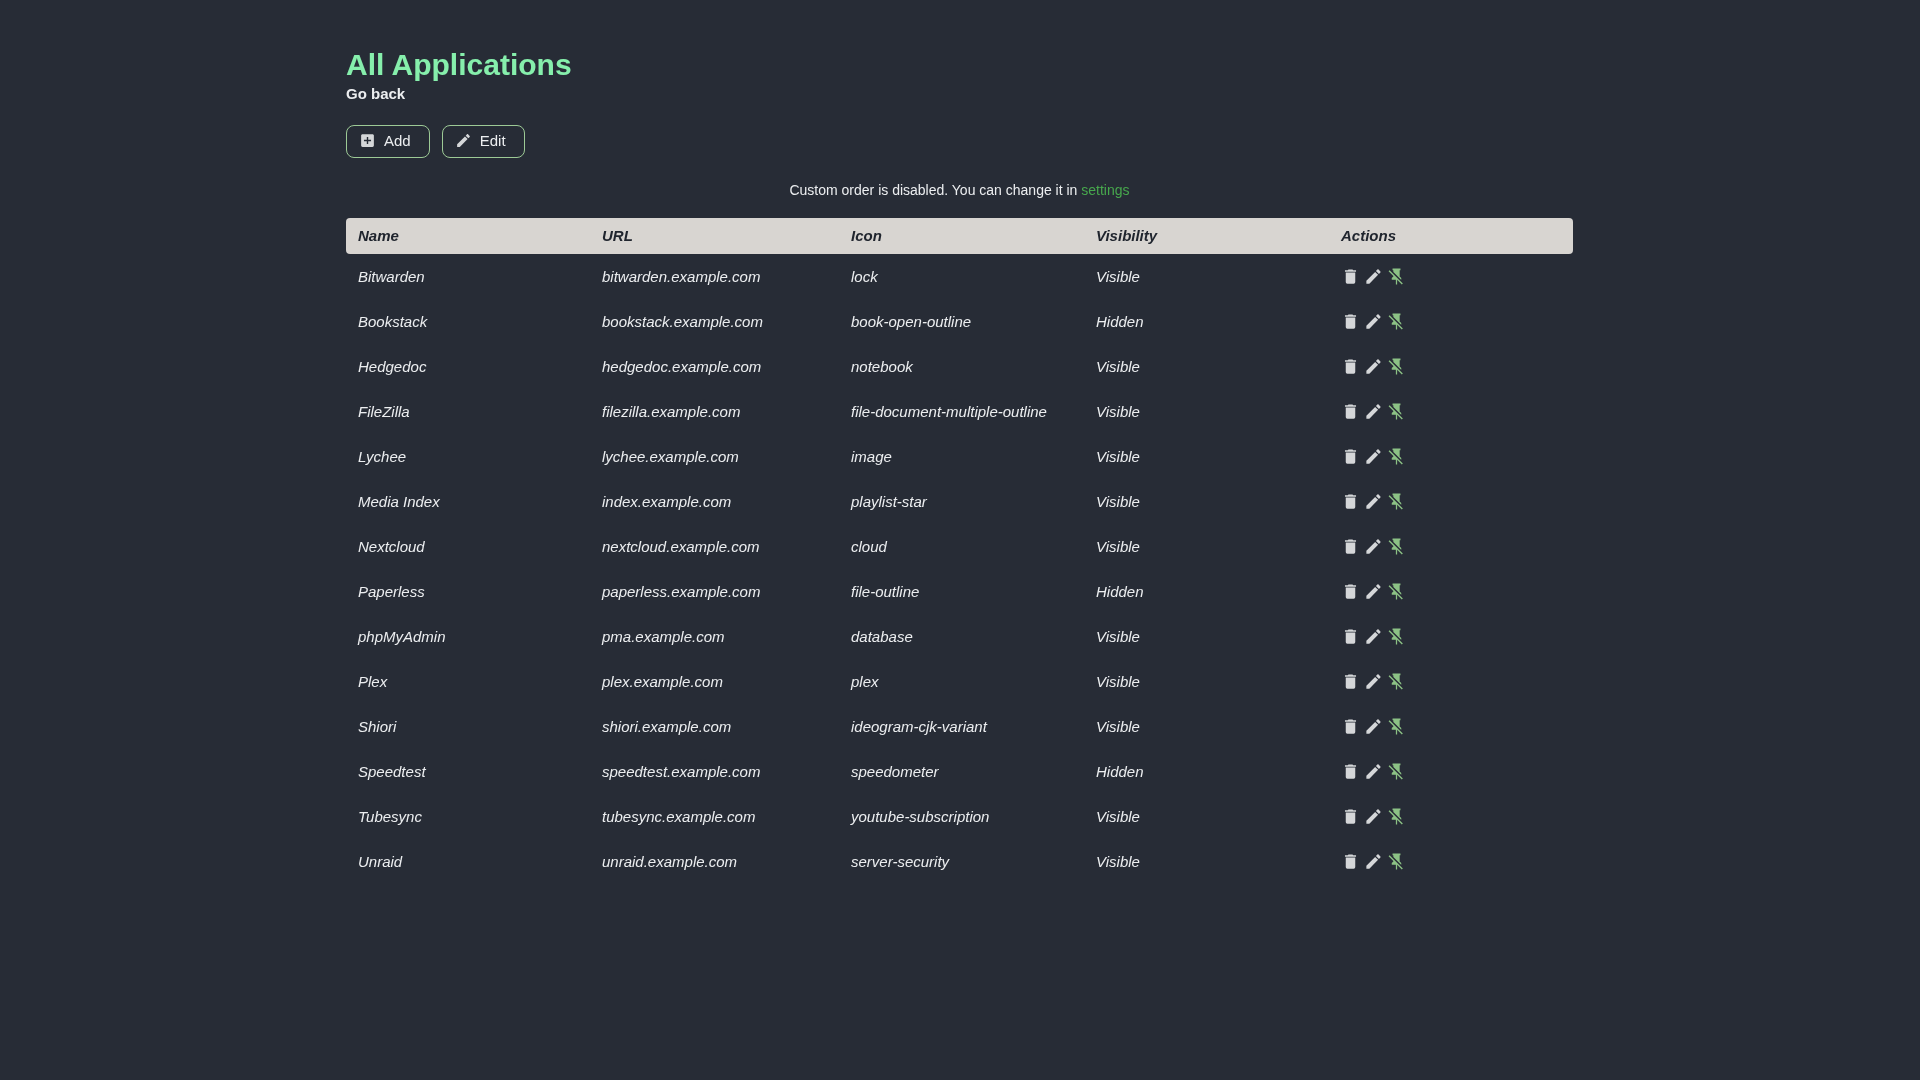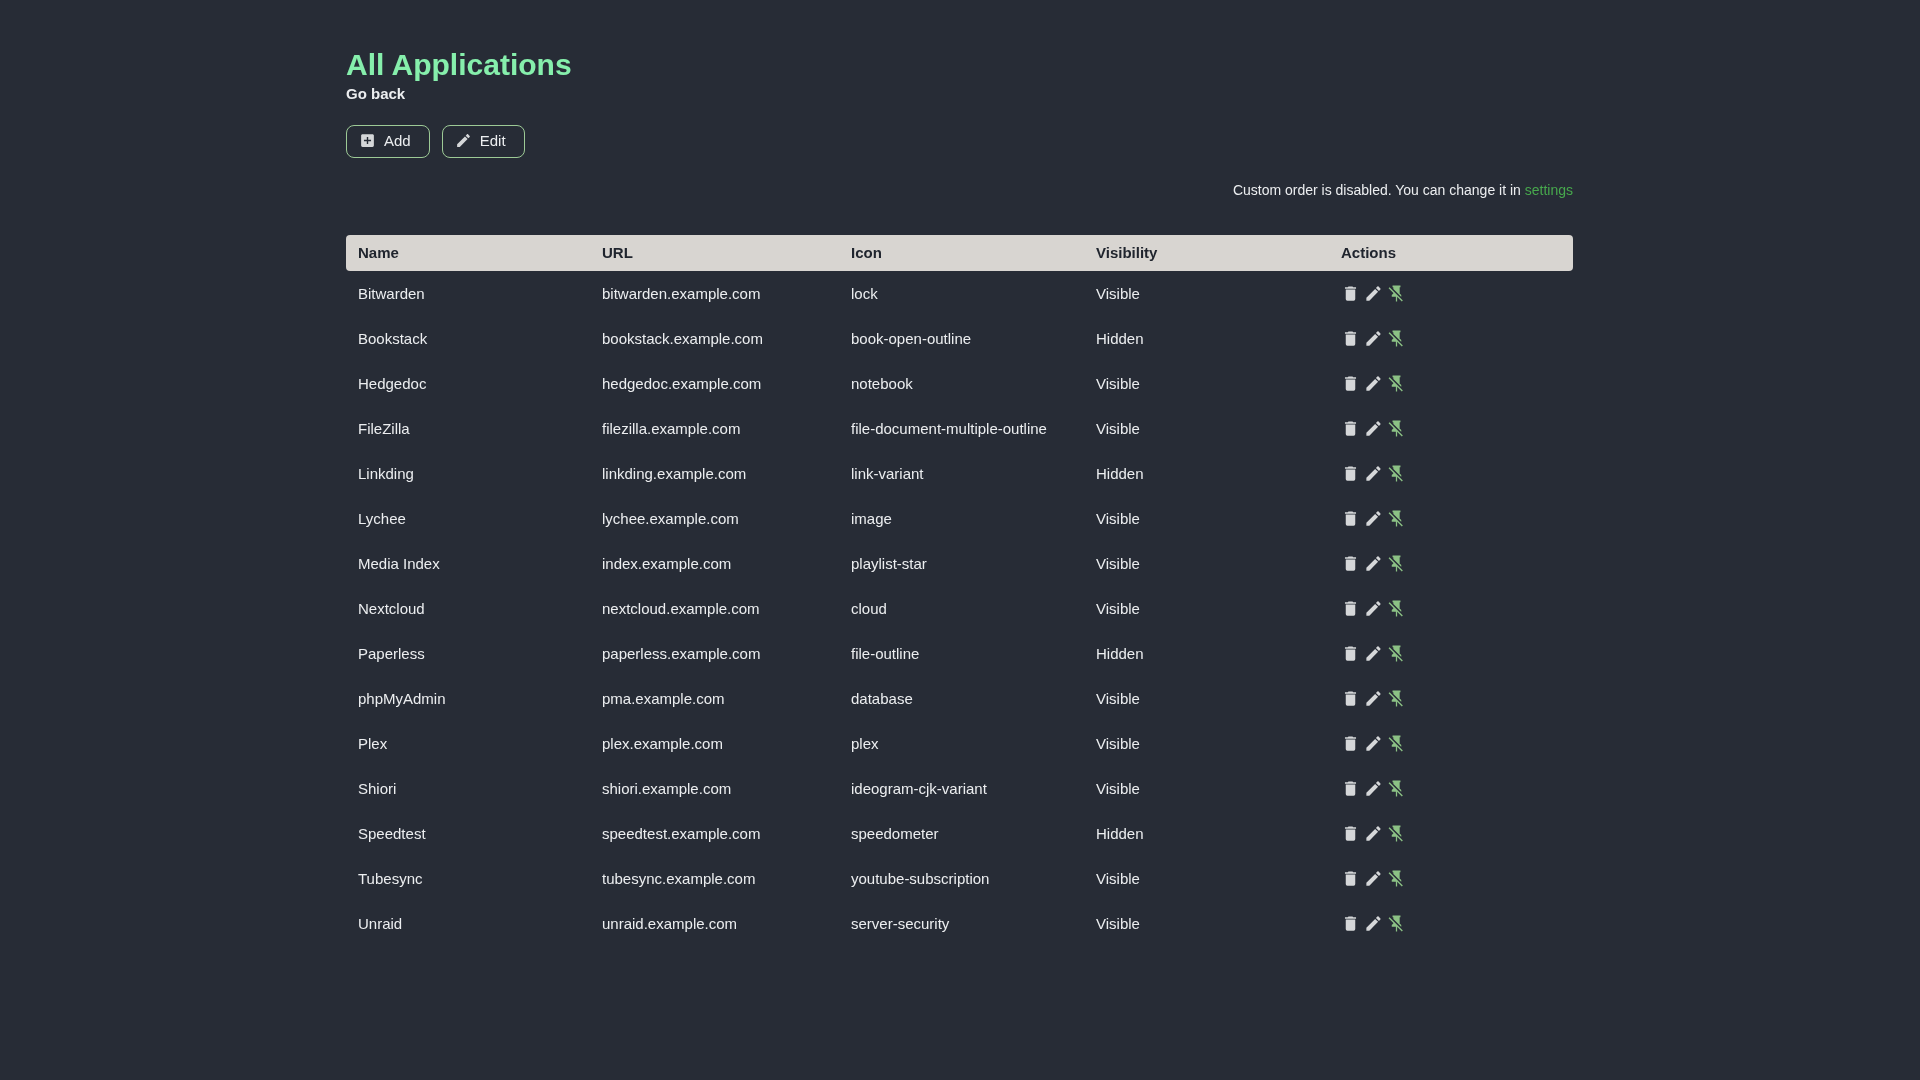--- a/index.html
+++ b/index.html
@@ -44,34 +44,35 @@
     color: #eceef0;
     font-size: 15px;
     font-family: "Liberation Sans", sans-serif;
     padding: 6px 18px 7px 12px;
     cursor: pointer;
     line-height: 18px;
   }
   .btn svg { display: block; }
   .notice {
     margin-top: 24px;
-    text-align: right;
+    text-align: center;
     font-size: 14px;
     color: #eceef0;
   }
   .notice a {
     color: #47a84d;
     text-decoration: none;
     cursor: pointer;
   }
   table.app-table {
-    margin-top: 37px;
+    margin-top: 20px;
     width: 1227px;
     border-collapse: collapse;
     table-layout: fixed;
+    font-style: italic;
   }
   .app-table th {
     background: #d8d5d1;
     color: #20252e;
     font-size: 15px;
     font-weight: bold;
     text-align: left;
     padding: 9px 12px 10px 12px;
   }
   .app-table th:first-child { border-radius: 4px 0 0 4px; }
@@ -237,45 +238,20 @@
         </span>
         <span class="action-icon">
           <svg width="19" height="19" viewBox="0 0 24 24" fill="#8cc285">
                   <path d="M2,5.27L3.28,4L20,20.72L18.73,22L12.8,16.07V22H11.2V16H6V14L8,12V11.27L2,5.27M16,12L18,14V16H17.82L8,6.18V4H7V2H17V4H16V12Z"></path>
                 </svg>
         </span>
       </span>
     </td>
   </tr>
 
-  <tr>
-    <td class="cell-name">Linkding</td>
-    <td class="cell-url">linkding.example.com</td>
-    <td class="cell-icon">link-variant</td>
-    <td class="cell-visibility">Hidden</td>
-    <td>
-      <span class="actions-cell">
-        <span class="action-icon">
-          <svg width="19" height="19" viewBox="0 0 24 24" fill="#d5d7d9">
-                  <path d="M19,4H15.5L14.5,3H9.5L8.5,4H5V6H19V4M6,19A2,2 0 0,0 8,21H16A2,2 0 0,0 18,19V7H6V19Z"></path>
-                </svg>
-        </span>
-        <span class="action-icon">
-          <svg width="19" height="19" viewBox="0 0 24 24" fill="#d5d7d9">
-                  <path d="M20.71,7.04C21.1,6.65 21.1,6 20.71,5.63L18.37,3.29C18,2.9 17.35,2.9 16.96,3.29L15.12,5.12L18.87,8.87M3,17.25V21H6.75L17.81,9.93L14.06,6.18L3,17.25Z"></path>
-                </svg>
-        </span>
-        <span class="action-icon">
-          <svg width="19" height="19" viewBox="0 0 24 24" fill="#8cc285">
-                  <path d="M2,5.27L3.28,4L20,20.72L18.73,22L12.8,16.07V22H11.2V16H6V14L8,12V11.27L2,5.27M16,12L18,14V16H17.82L8,6.18V4H7V2H17V4H16V12Z"></path>
-                </svg>
-        </span>
-      </span>
-    </td>
-  </tr>
 
   <tr>
     <td class="cell-name">Lychee</td>
     <td class="cell-url">lychee.example.com</td>
     <td class="cell-icon">image</td>
     <td class="cell-visibility">Visible</td>
     <td>
       <span class="actions-cell">
         <span class="action-icon">
           <svg width="19" height="19" viewBox="0 0 24 24" fill="#d5d7d9">

